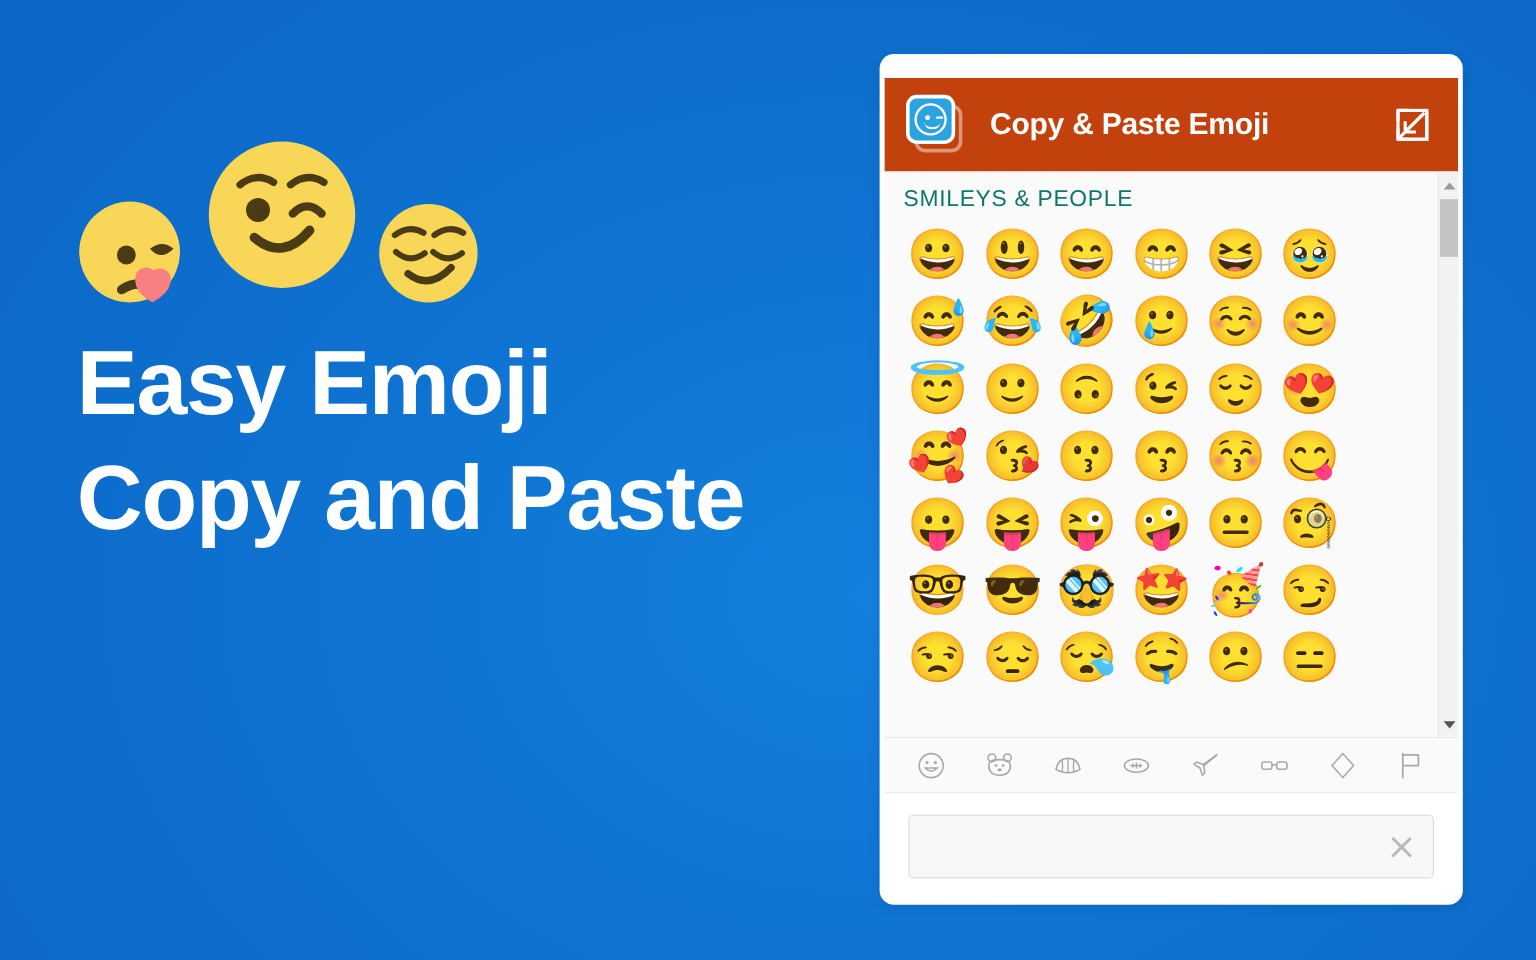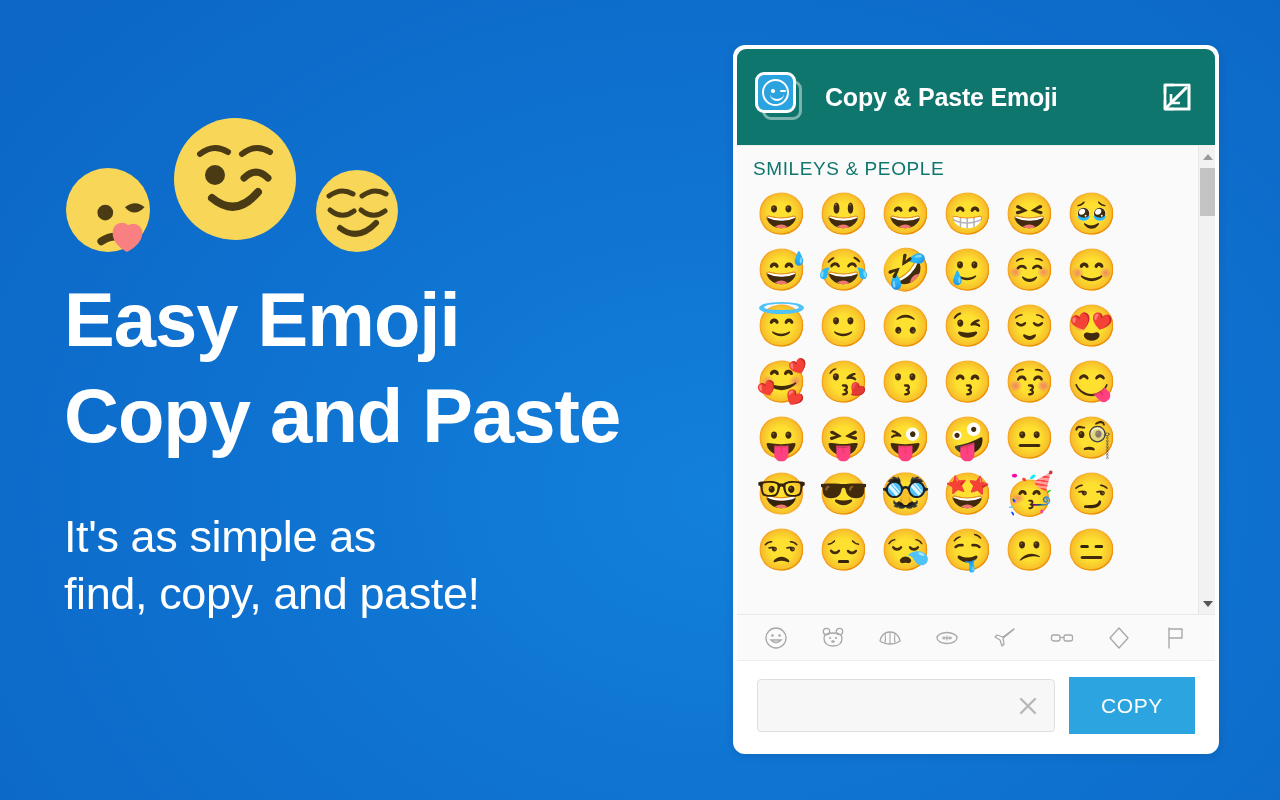--- a/index.html
+++ b/index.html
@@ -81,26 +81,27 @@
     width: 100%; height: 100%;
     background: #ffffff;
     border-radius: 9px;
     overflow: hidden;
     display: flex;
     flex-direction: column;
   }
 
   
   .panel-header {
-    height: 96px;
-    background: #0f766e;
+    height: 78px;
+    background: #c2410c;
     display: flex;
     align-items: center;
     padding: 0 22px 0 18px;
     flex: none;
+    margin-top: 16px;
   }
 
   .logo-icon {
     width: 52px; height: 52px;
     position: relative;
     flex: none;
   }
   .logo-back {
     position: absolute;
     left: 7px; top: 9px;
@@ -355,22 +356,20 @@
         <path d="M46 26 q12 -9 24 -2" stroke="#4A3B15" stroke-width="5" fill="none" stroke-linecap="round"></path>
         <path d="M14 40 q12 10 24 1" stroke="#4A3B15" stroke-width="5" fill="none" stroke-linecap="round"></path>
         <path d="M45 40 q12 10 24 1" stroke="#4A3B15" stroke-width="5" fill="none" stroke-linecap="round"></path>
         <path d="M24 58 q18 14 36 -5" stroke="#4A3B15" stroke-width="6" fill="none" stroke-linecap="round"></path>
       </svg>
     </div>
   </div>
 
   <div class="headline">Easy Emoji
 Copy and Paste</div>
-  <div class="subhead">It's as simple as
-find, copy, and paste!</div>
 </div>
 
 <div class="panel-frame">
   <div class="panel">
 
     <div class="panel-header">
       <div class="logo-icon">
         <div class="logo-back"></div>
         <div class="logo-front">
           <div class="logo-face">
@@ -514,17 +513,16 @@
 
     <div class="bottom-bar">
       <div class="output-field">
         <span class="output-value"></span>
         <span class="clear-btn">
           <svg width="28" height="28" viewBox="0 0 28 28">
             <path d="M7 7 L21 21 M21 7 L7 21" stroke="#B8B8B8" stroke-width="2.4" stroke-linecap="round"></path>
           </svg>
         </span>
       </div>
-      <button class="copy-btn">COPY</button>
     </div>
 
   </div>
 </div>
 
 </body></html>

